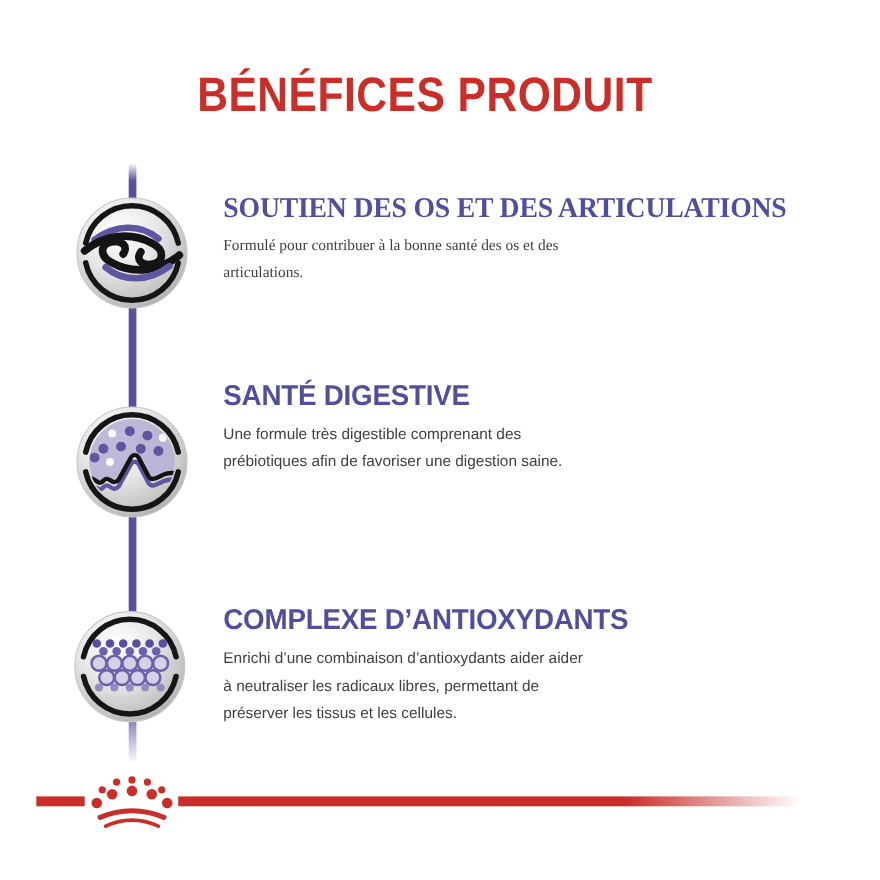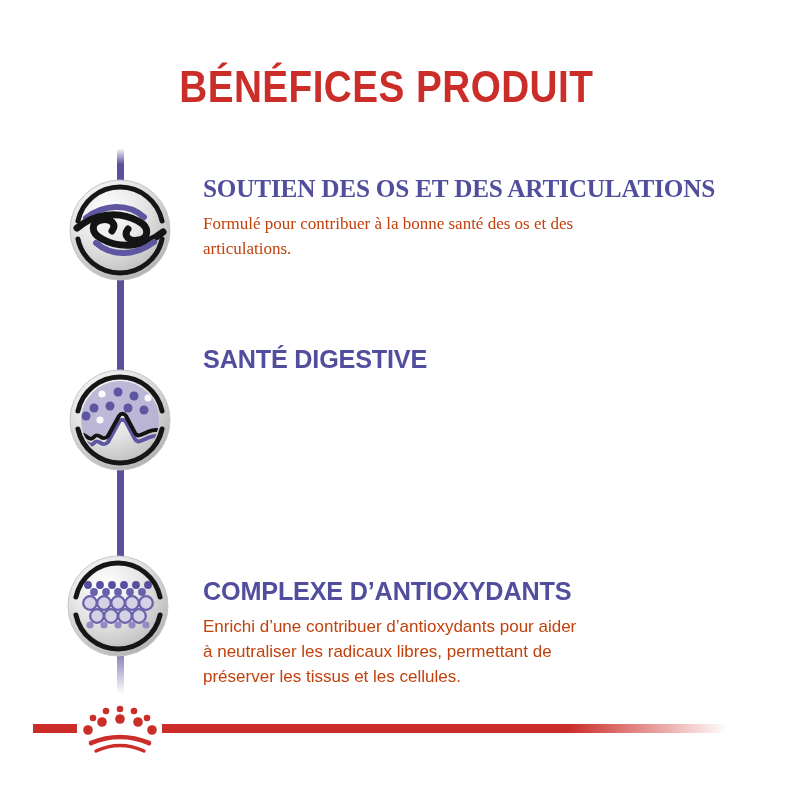--- a/index.html
+++ b/index.html
@@ -20,27 +20,27 @@
   }
   
   .icon{position:absolute;width:104px;height:104px;}
   .icon-1{left:68px;top:178px;}
   .icon-2{left:68px;top:368px;}
   .icon-3{left:66px;top:554px;}
   
   .row{position:absolute;left:203px;width:560px;}
   .row-1{top:174px;font-family:Liberation Serif, serif;}
   .row-2{top:344px;}
-  .row-3{top:548px;margin-top:28px;}
+  .row-3{top:548px;}
   .row h2{
     margin:0 0 7px 0;font-size:26px;font-weight:bold;color:#524e9e;
     letter-spacing:-.2px;transform:scaleX(.97);transform-origin:left center;white-space:nowrap;
   }
   .row p{
-    margin:0;font-size:17px;line-height:25px;color:#c2410c;white-space:pre-line;
+    margin:0;font-size:14px;line-height:25px;color:#404040;white-space:pre-line;
   }
   
   .redline{position:absolute;top:724px;height:9px;background:#cb2e29;}
   .redline-left{left:33px;width:44px;}
   .redline-right{
     left:162px;width:566px;
     background:linear-gradient(to right,#cb2e29 0%,#cb2e29 72%,rgba(203,46,41,0) 100%);
   }
   .crown{position:absolute;left:80px;top:704px;width:80px;height:52px;}
 </style>
@@ -151,25 +151,27 @@
   </div>
 
   <section class="row row-1">
     <h2>SOUTIEN DES OS ET DES ARTICULATIONS</h2>
     <p>Formulé pour contribuer à la bonne santé des os et des
 articulations.</p>
   </section>
 
   <section class="row row-2">
     <h2>SANTÉ DIGESTIVE</h2>
+    <p>Une formule très digestible comprenant des
+prébiotiques afin de favoriser une digestion saine.</p>
   </section>
 
   <section class="row row-3">
     <h2>COMPLEXE D’ANTIOXYDANTS</h2>
-    <p>Enrichi d’une contribuer d’antioxydants pour aider
+    <p>Enrichi d’une combinaison d’antioxydants aider aider
 à neutraliser les radicaux libres, permettant de
 préserver les tissus et les cellules.</p>
   </section>
 
   <div class="redline redline-left"></div>
   <div class="redline redline-right"></div>
 
   <div class="crown">
     <svg width="80" height="52" viewBox="0 0 80 52" xmlns="http://www.w3.org/2000/svg">
       <g fill="#cb2e29">

